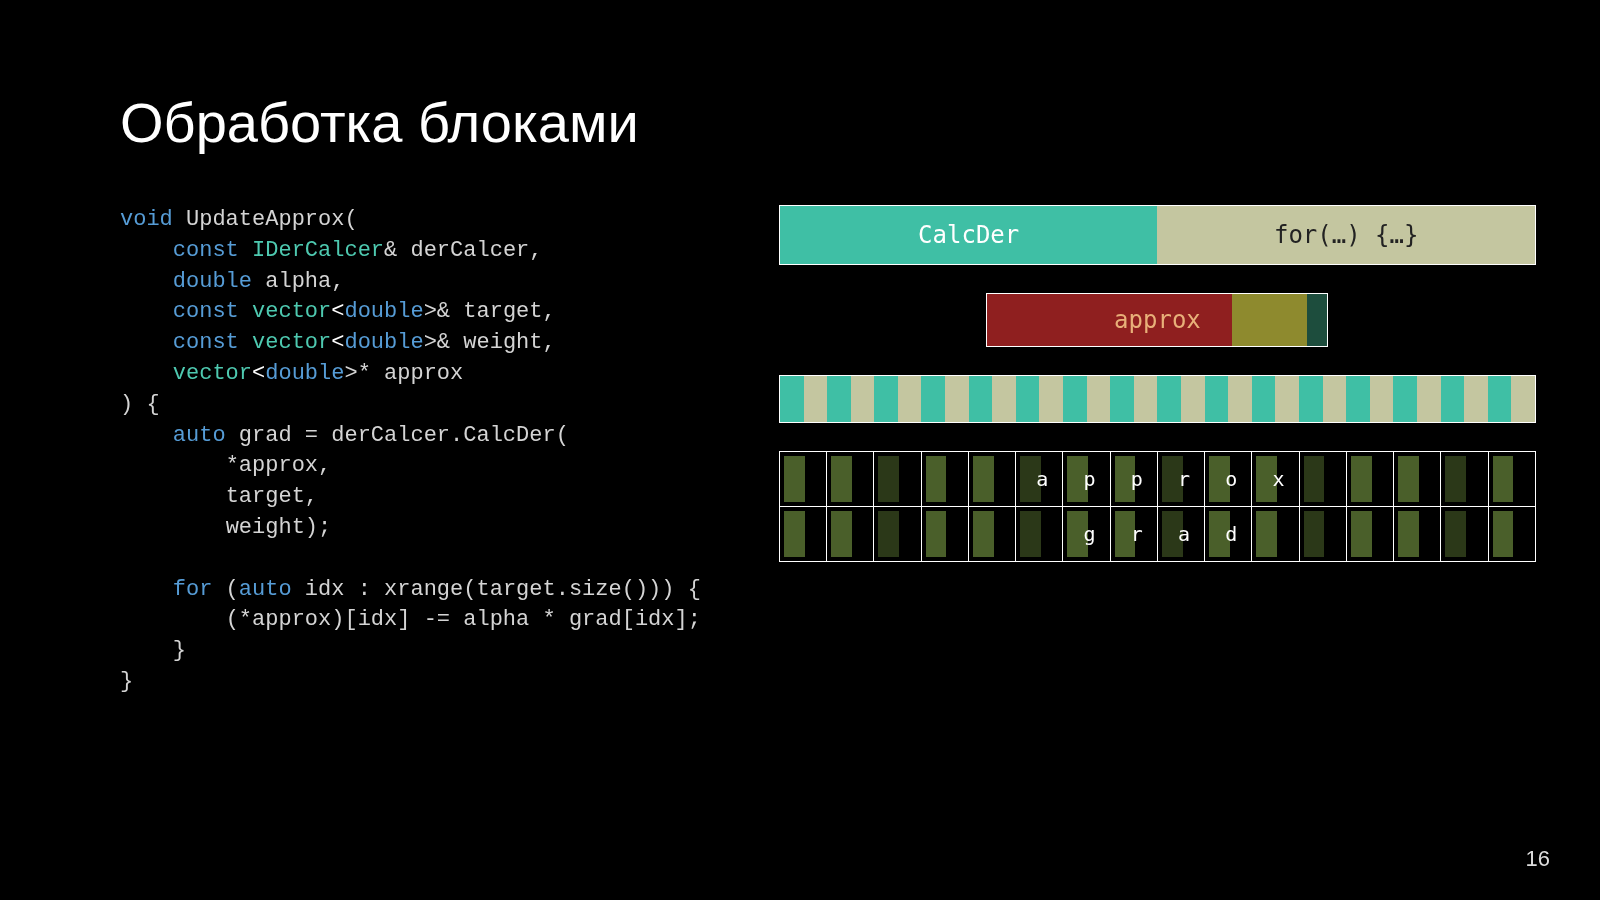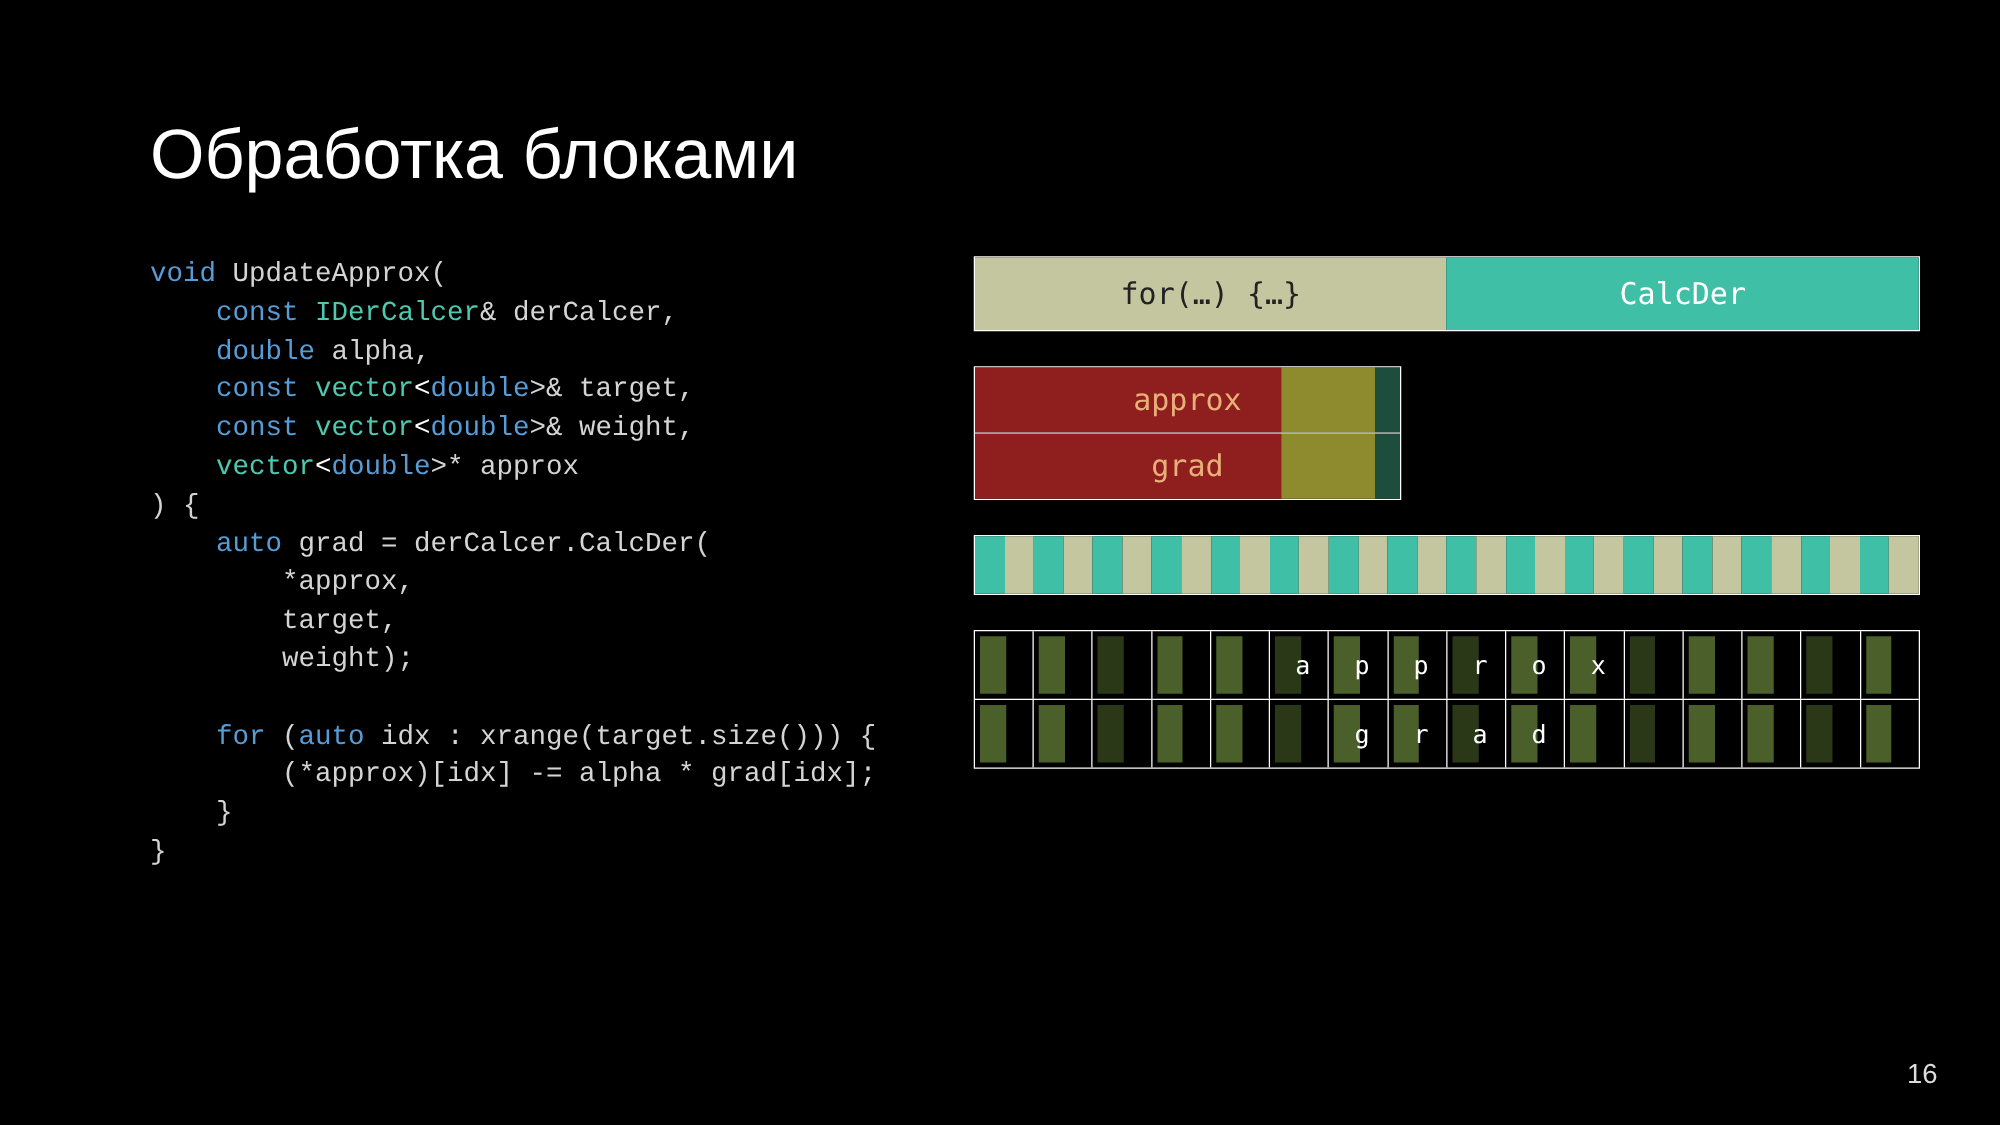--- a/index.html
+++ b/index.html
@@ -49,21 +49,21 @@
   .bar-top {
     display: flex;
     height: 58px;
     border: 1px solid #fff;
   }
   .bar-top .seg { display:flex; align-items:center; justify-content:center;
                   font-family: Consolas, monospace; font-size:24px; color:#fff;}
   .seg.teal { background:#3fbfa5; flex: 0 0 50%;}
   .seg.sand { background:#c4c6a0; flex: 0 0 50%; color:#222;}
 
-  .mem-wrap { display:flex; justify-content:flex-start;}
+  .mem-wrap { display:flex; justify-content:center;}
   .mem-stack { width: 340px; border:1px solid #fff; position:relative;}
   .mem-row { height:52px; position:relative; display:flex; align-items:center; justify-content:center;
              font-family: Consolas, monospace; font-size:24px; color:#e8b079;}
   .mem-row + .mem-row { border-top:1px solid #fff;}
   .mem-bg { position:absolute; inset:0; display:flex;}
   .mem-bg .a { background:#8f1f1f;}
   .mem-bg .b { background:#8e8a2e;}
   .mem-bg .c { background:#1d4d3d;}
   .mem-label{position:relative; z-index:2;}
 
@@ -132,42 +132,34 @@
         <span class="txt">weight);</span>
 
     <span class="kw">for</span><span class="txt"> (</span><span class="kw">auto</span><span class="txt"> idx : xrange(target.size())) {</span>
         <span class="txt">(*approx)[idx] -= alpha * grad[idx];</span>
     <span class="txt">}</span>
 <span class="txt">}</span></div>
 
     <div class="right">
 
       <div class="bar-top">
+        <div class="seg teal">CalcDer</div>
         <div class="seg sand">for(…) {…}</div>
-        <div class="seg teal">CalcDer</div>
       </div>
 
       <div class="mem-wrap">
         <div class="mem-stack">
           <div class="mem-row">
             <div class="mem-bg">
               <div class="a" style="flex:0.72"></div>
               <div class="b" style="flex:0.22"></div>
               <div class="c" style="flex:0.06"></div>
             </div>
             <span class="mem-label">approx</span>
           </div>
-          <div class="mem-row">
-            <div class="mem-bg">
-              <div class="a" style="flex:0.72"></div>
-              <div class="b" style="flex:0.22"></div>
-              <div class="c" style="flex:0.06"></div>
-            </div>
-            <span class="mem-label">grad</span>
-          </div>
         </div>
       </div>
 
       <div class="stripes" id="stripes">
           <div></div>
           <div></div>
           <div></div>
           <div></div>
           <div></div>
           <div></div>

